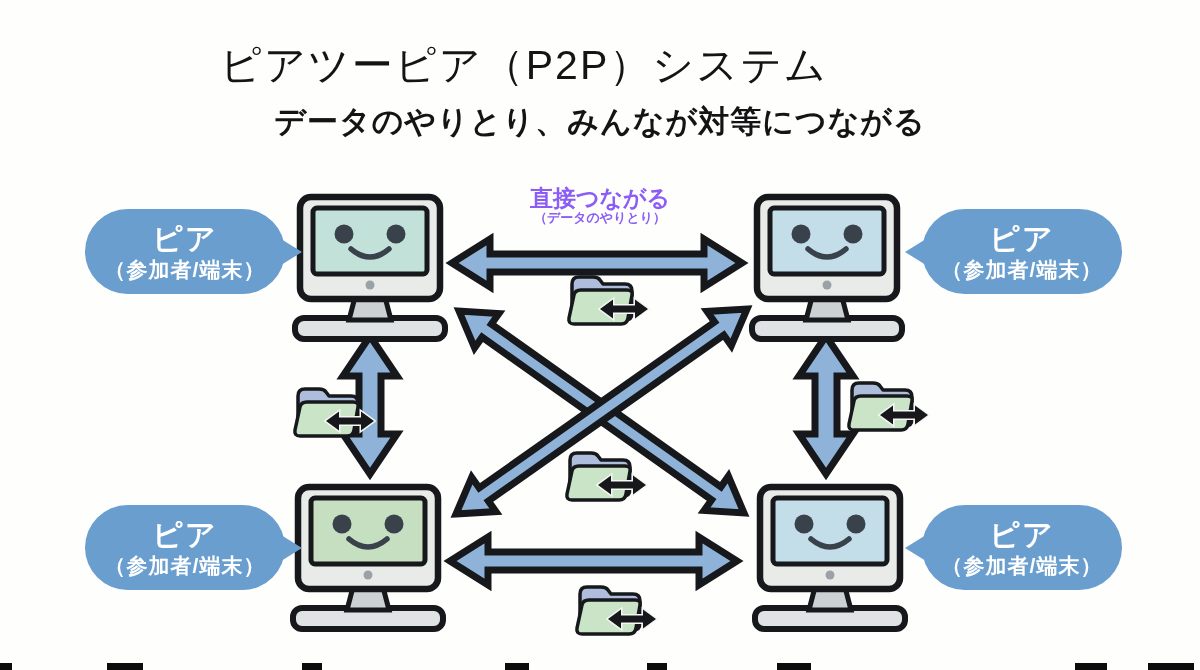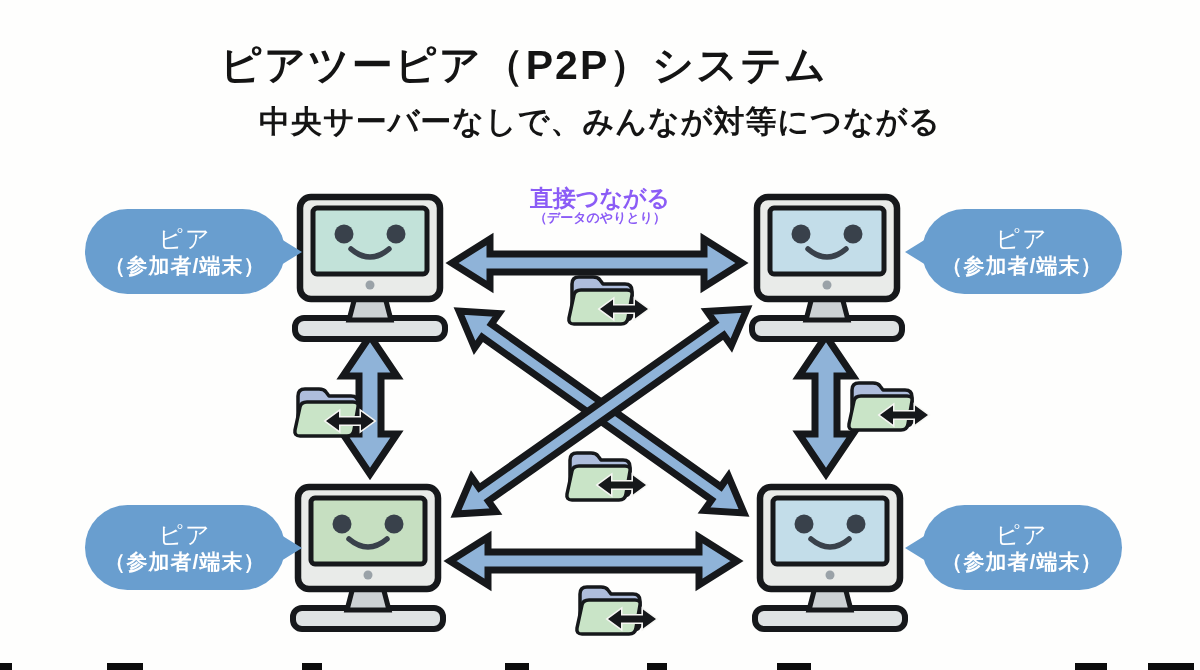--- a/index.html
+++ b/index.html
@@ -9,21 +9,21 @@
     width: 1200px; height: 670px; overflow: hidden;
   }
   #stage {
     position: relative; width: 1200px; height: 670px;
     background: #fefefd;
   }
   #diagram-svg { position: absolute; left: 0; top: 0; width: 1200px; height: 670px; }
 
   .title {
     position: absolute; left: 0; top: 38px; width: 1048px;
-    text-align: center; font-size: 41px; font-weight: 700;
+    text-align: center; font-size: 41px; font-weight: 400;
     color: #141414; letter-spacing: 2px;
   }
   .subtitle {
     position: absolute; left: 0; top: 101px; width: 1200px;
     text-align: center; font-size: 31px; font-weight: 800;
     color: #141414; letter-spacing: 1px;
   }
   .conn-label {
     position: absolute; left: 400px; top: 185px; width: 400px;
     text-align: center; color: #8b5cf6; line-height: 1.15;
@@ -32,21 +32,21 @@
   .conn-label .l2 { font-size: 13px; font-weight: 800; display: block; }
 
   .bubble {
     position: absolute; width: 200px; height: 85px;
     background: var(--bubble, #699ecf);
     border-radius: 44px;
     color: #ffffff; text-align: center;
     display: flex; flex-direction: column; justify-content: center;
     line-height: 1.2;
   }
-  .bubble .b1 { font-size: 24px; font-weight: 400; letter-spacing: 2px; }
+  .bubble .b1 { font-size: 30px; font-weight: 700; letter-spacing: 2px; }
   .bubble .b2 { font-size: 21px; font-weight: 700; letter-spacing: 1px; }
   .bubble .tail {
     position: absolute; top: 50%; width: 0; height: 0;
     border-top: 13px solid transparent; border-bottom: 13px solid transparent;
     transform: translateY(-50%);
   }
   .bubble .tail.right { right: -17px; border-left: 21px solid var(--bubble, #699ecf); }
   .bubble .tail.left  { left: -17px;  border-right: 21px solid var(--bubble, #699ecf); }
 
   #bubble-tl { left: 85px;  top: 209px; }
@@ -141,21 +141,21 @@
         <rect x="760" y="487" width="140" height="102" rx="11" fill="#e9ebe9" stroke="#16181b" stroke-width="6.5"></rect>
         <rect x="773" y="498" width="114" height="66" rx="4" fill="#c3dde9" stroke="#16181b" stroke-width="5"></rect>
         <circle cx="830" cy="575" r="4.5" fill="#9aa2a8"></circle>
         <circle cx="804" cy="524" r="9.5" fill="#39414b"></circle>
         <circle cx="856" cy="524" r="9.5" fill="#39414b"></circle>
         <path d="M811,539 Q830,555 849,539" fill="none" stroke="#39414b" stroke-width="5.5" stroke-linecap="round"></path>
       </g>
     </svg>
 
   <div class="title">ピアツーピア（P2P）システム</div>
-  <div class="subtitle">中央サーバーなしで、みんなが対等につながる</div>
+  <div class="subtitle">データのやりとり、みんなが対等につながる</div>
 
   <div class="conn-label">
     <span class="l1">直接つながる</span>
     <span class="l2">（データのやりとり）</span>
   </div>
 
   <div class="bubble" id="bubble-tl">
     <span class="b1">ピア</span>
     <span class="b2">（参加者/端末）</span>
     <span class="tail right"></span>

